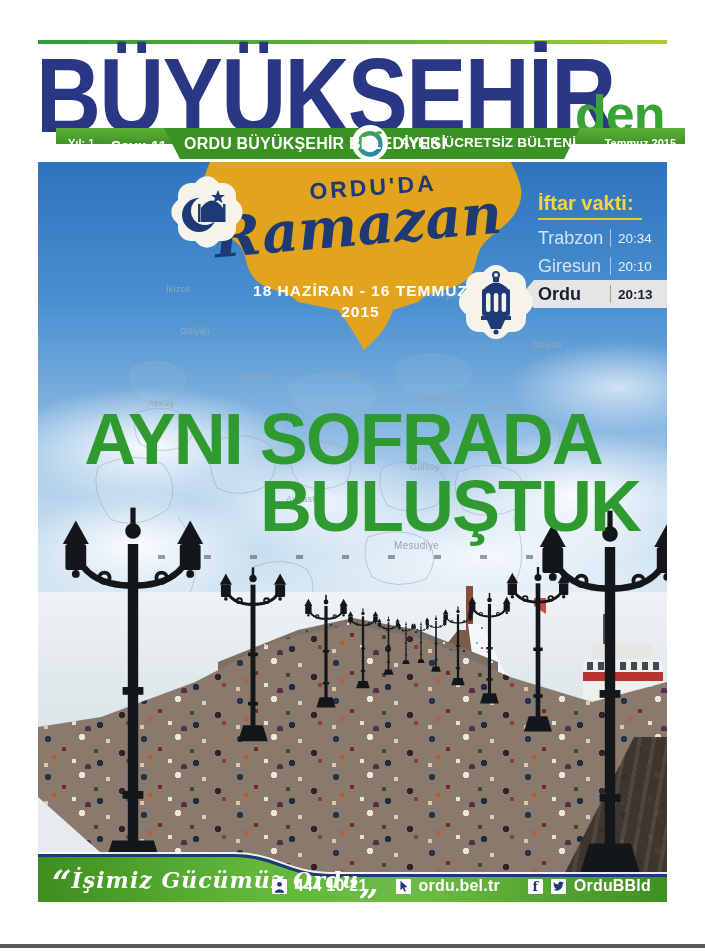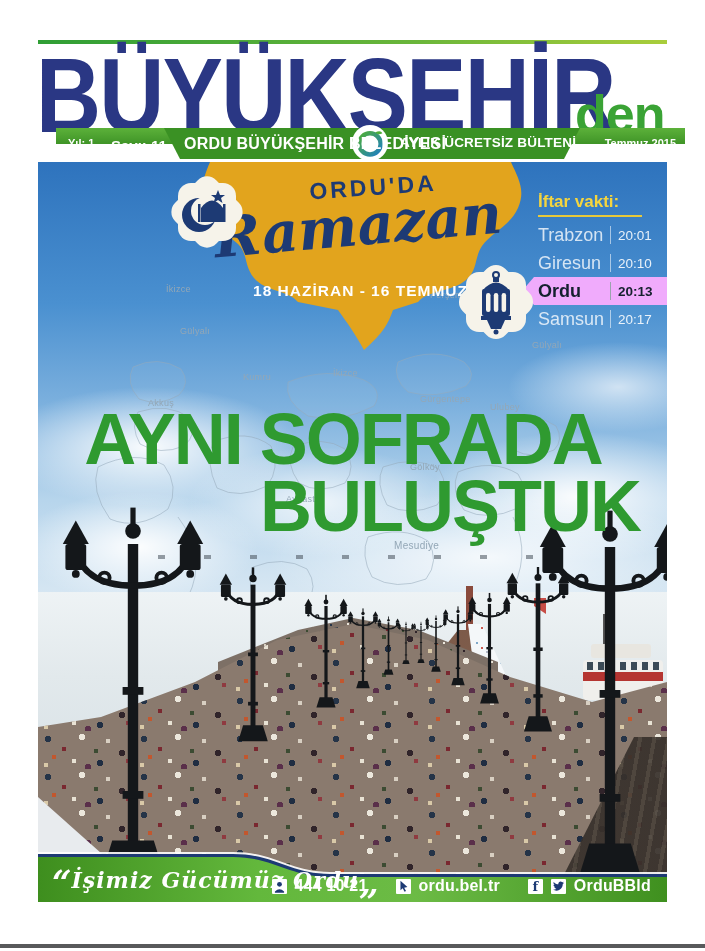--- a/index.html
+++ b/index.html
@@ -58,27 +58,27 @@
     font-family:"DejaVu Serif",serif;font-style:italic;font-weight:bold;font-size:56px;
     color:#1d3a74;transform:rotate(-5deg);}
   .badge-dates{position:absolute;left:0;top:120px;width:345px;text-align:center;font-size:15.5px;
     font-weight:bold;color:#fff;letter-spacing:1px;}
   .badge-year{position:absolute;left:0;top:141px;width:345px;text-align:center;font-size:15.5px;
     font-weight:bold;color:#fff;letter-spacing:1px;}
   .medallion{position:absolute;z-index:11;}
 
   
   .iftar{position:absolute;left:500px;top:30px;width:129px;z-index:10;}
-  .ift-head{font-size:17px;font-weight:bold;color:#f5d53e;border-bottom:2px solid #e8c93a;
+  .ift-head{font-size:20px;font-weight:bold;color:#f5d53e;border-bottom:2px solid #e8c93a;
     padding-bottom:3px;width:104px;margin-bottom:4px;}
   .ift-row{display:flex;align-items:center;height:28px;}
   .ift-city{width:72px;font-size:18px;color:rgba(255,255,255,.78);}
   .ift-div{width:1px;height:18px;background:rgba(255,255,255,.55);margin-right:7px;}
   .ift-time{font-size:13.5px;color:rgba(255,255,255,.88);}
-  .ift-row.hot{background:#f0abfc;margin-left:-16px;padding-left:16px;width:129px;
+  .ift-row.hot{background:#e5e5e5;margin-left:-16px;padding-left:16px;width:129px;
     clip-path:polygon(12px 0,100% 0,100% 100%,12px 100%,0 50%);}
   .ift-row.hot .ift-city{color:#15202e;font-weight:bold;}
   .ift-row.hot .ift-time{color:#15202e;font-weight:bold;}
   .ift-row.hot .ift-div{background:#9aa3ad;}
 
   
   .obelisk{position:absolute;left:428px;top:424px;width:7px;height:44px;background:#8a4a3c;z-index:4;}
   .flag{position:absolute;left:496px;top:436px;width:0;height:0;z-index:5;
     border-top:8px solid #c43c34;border-bottom:8px solid transparent;border-right:12px solid #c43c34;opacity:.9;}
   .pier{position:absolute;left:0;top:455px;width:629px;height:285px;z-index:4;
@@ -297,20 +297,21 @@
           C330,16 338,28 330,46 C322,64 304,70 294,84 C286,96 290,108 278,118
           C264,130 240,128 230,140 L205,148
           C200,162 196,170 176,188
           C166,170 160,162 150,148 L110,140
           C100,128 78,130 66,116 C56,104 60,92 50,82 C40,72 22,66 16,48
           C10,32 16,14 22,0 Z"></path>
       </svg>
       <div class="badge-loc">ORDU'DA</div>
       <div class="badge-title">Ramazan</div>
       <div class="badge-dates">18 HAZİRAN - 16 TEMMUZ</div>
+      <div class="badge-year">2015</div>
     </div>
 
     <svg class="medallion" style="left:127px;top:8px" width="84" height="84" viewBox="0 0 84 84">
       <g>
         <rect x="13" y="13" width="58" height="58" rx="13" fill="#f6f3ea"></rect>
         <rect x="13" y="13" width="58" height="58" rx="13" fill="#f6f3ea" transform="rotate(45 42 42)"></rect>
         <circle cx="34" cy="45" r="17" fill="#1d3a74"></circle>
         <circle cx="40" cy="41" r="14" fill="#f6f3ea"></circle>
         <path d="M36,38 q11,-15 22,0 l0,14 h-22 z" fill="#1d3a74"></path>
         <rect x="33" y="34" width="2.5" height="18" fill="#1d3a74"></rect>
@@ -333,36 +334,31 @@
         <path d="M35,62 h18 l-4,9 h-10 z" fill="#1d3a74"></path>
         <circle cx="44" cy="74" r="2.5" fill="#1d3a74"></circle>
       </g>
     </svg>
 
     <div class="iftar">
       <div class="ift-head">İftar vakti:</div>
       <div class="ift-row">
         <span class="ift-city">Trabzon</span>
         <span class="ift-div"></span>
-        <span class="ift-time">20:01</span>
+        <span class="ift-time">20:34</span>
       </div>
       <div class="ift-row">
         <span class="ift-city">Giresun</span>
         <span class="ift-div"></span>
         <span class="ift-time">20:10</span>
       </div>
       <div class="ift-row hot">
         <span class="ift-city">Ordu</span>
         <span class="ift-div"></span>
         <span class="ift-time">20:13</span>
-      </div>
-      <div class="ift-row">
-        <span class="ift-city">Samsun</span>
-        <span class="ift-div"></span>
-        <span class="ift-time">20:17</span>
       </div>
     </div>
   </div>
 
   <div class="footer">
     <svg class="bg" width="629" height="52" viewBox="0 0 629 52">
       <path d="M0,2 L195,2 C237,2 252,22 292,22 L629,22 L629,36 L0,36 Z" fill="#ffffff" opacity=".9"></path>
       <path d="M0,4 L195,4 C237,4 252,24 292,24 L629,24 L629,40 L0,40 Z" fill="#1d3a74"></path>
       <path d="M0,7 L195,7 C235,7 252,27 292,27 L629,27 L629,52 L0,52 Z" fill="url(#fgrad)"></path>
     </svg>

